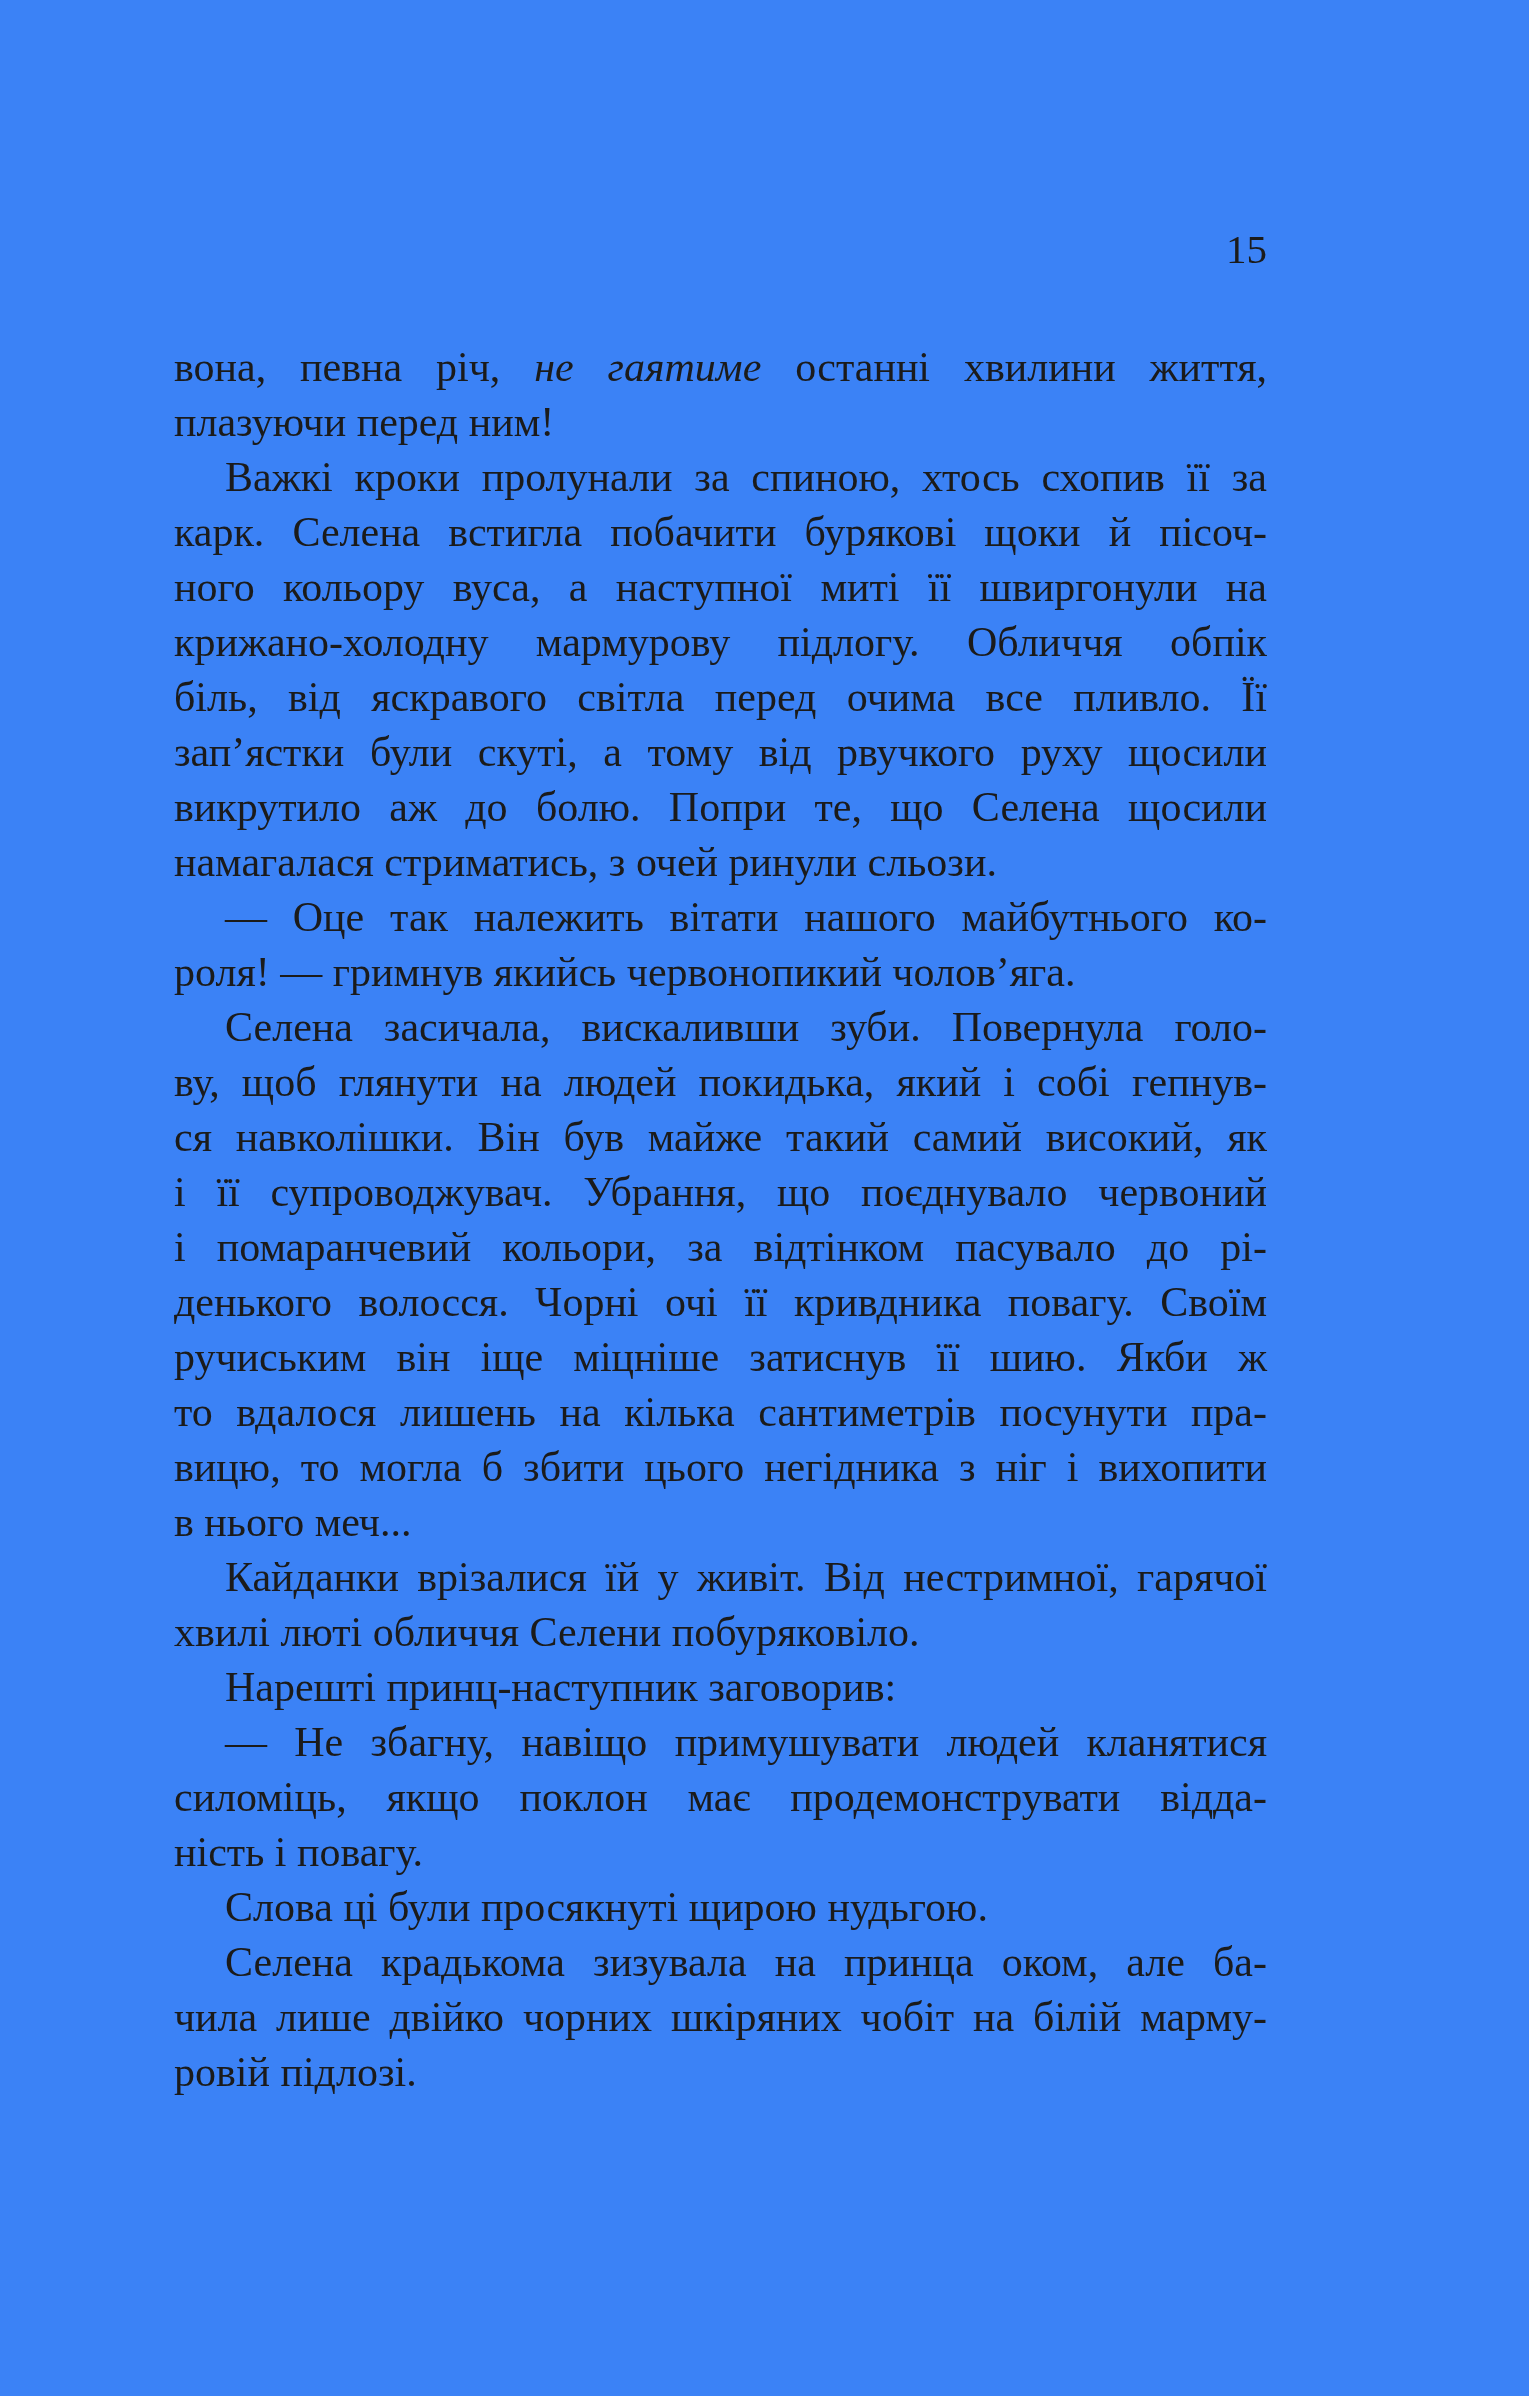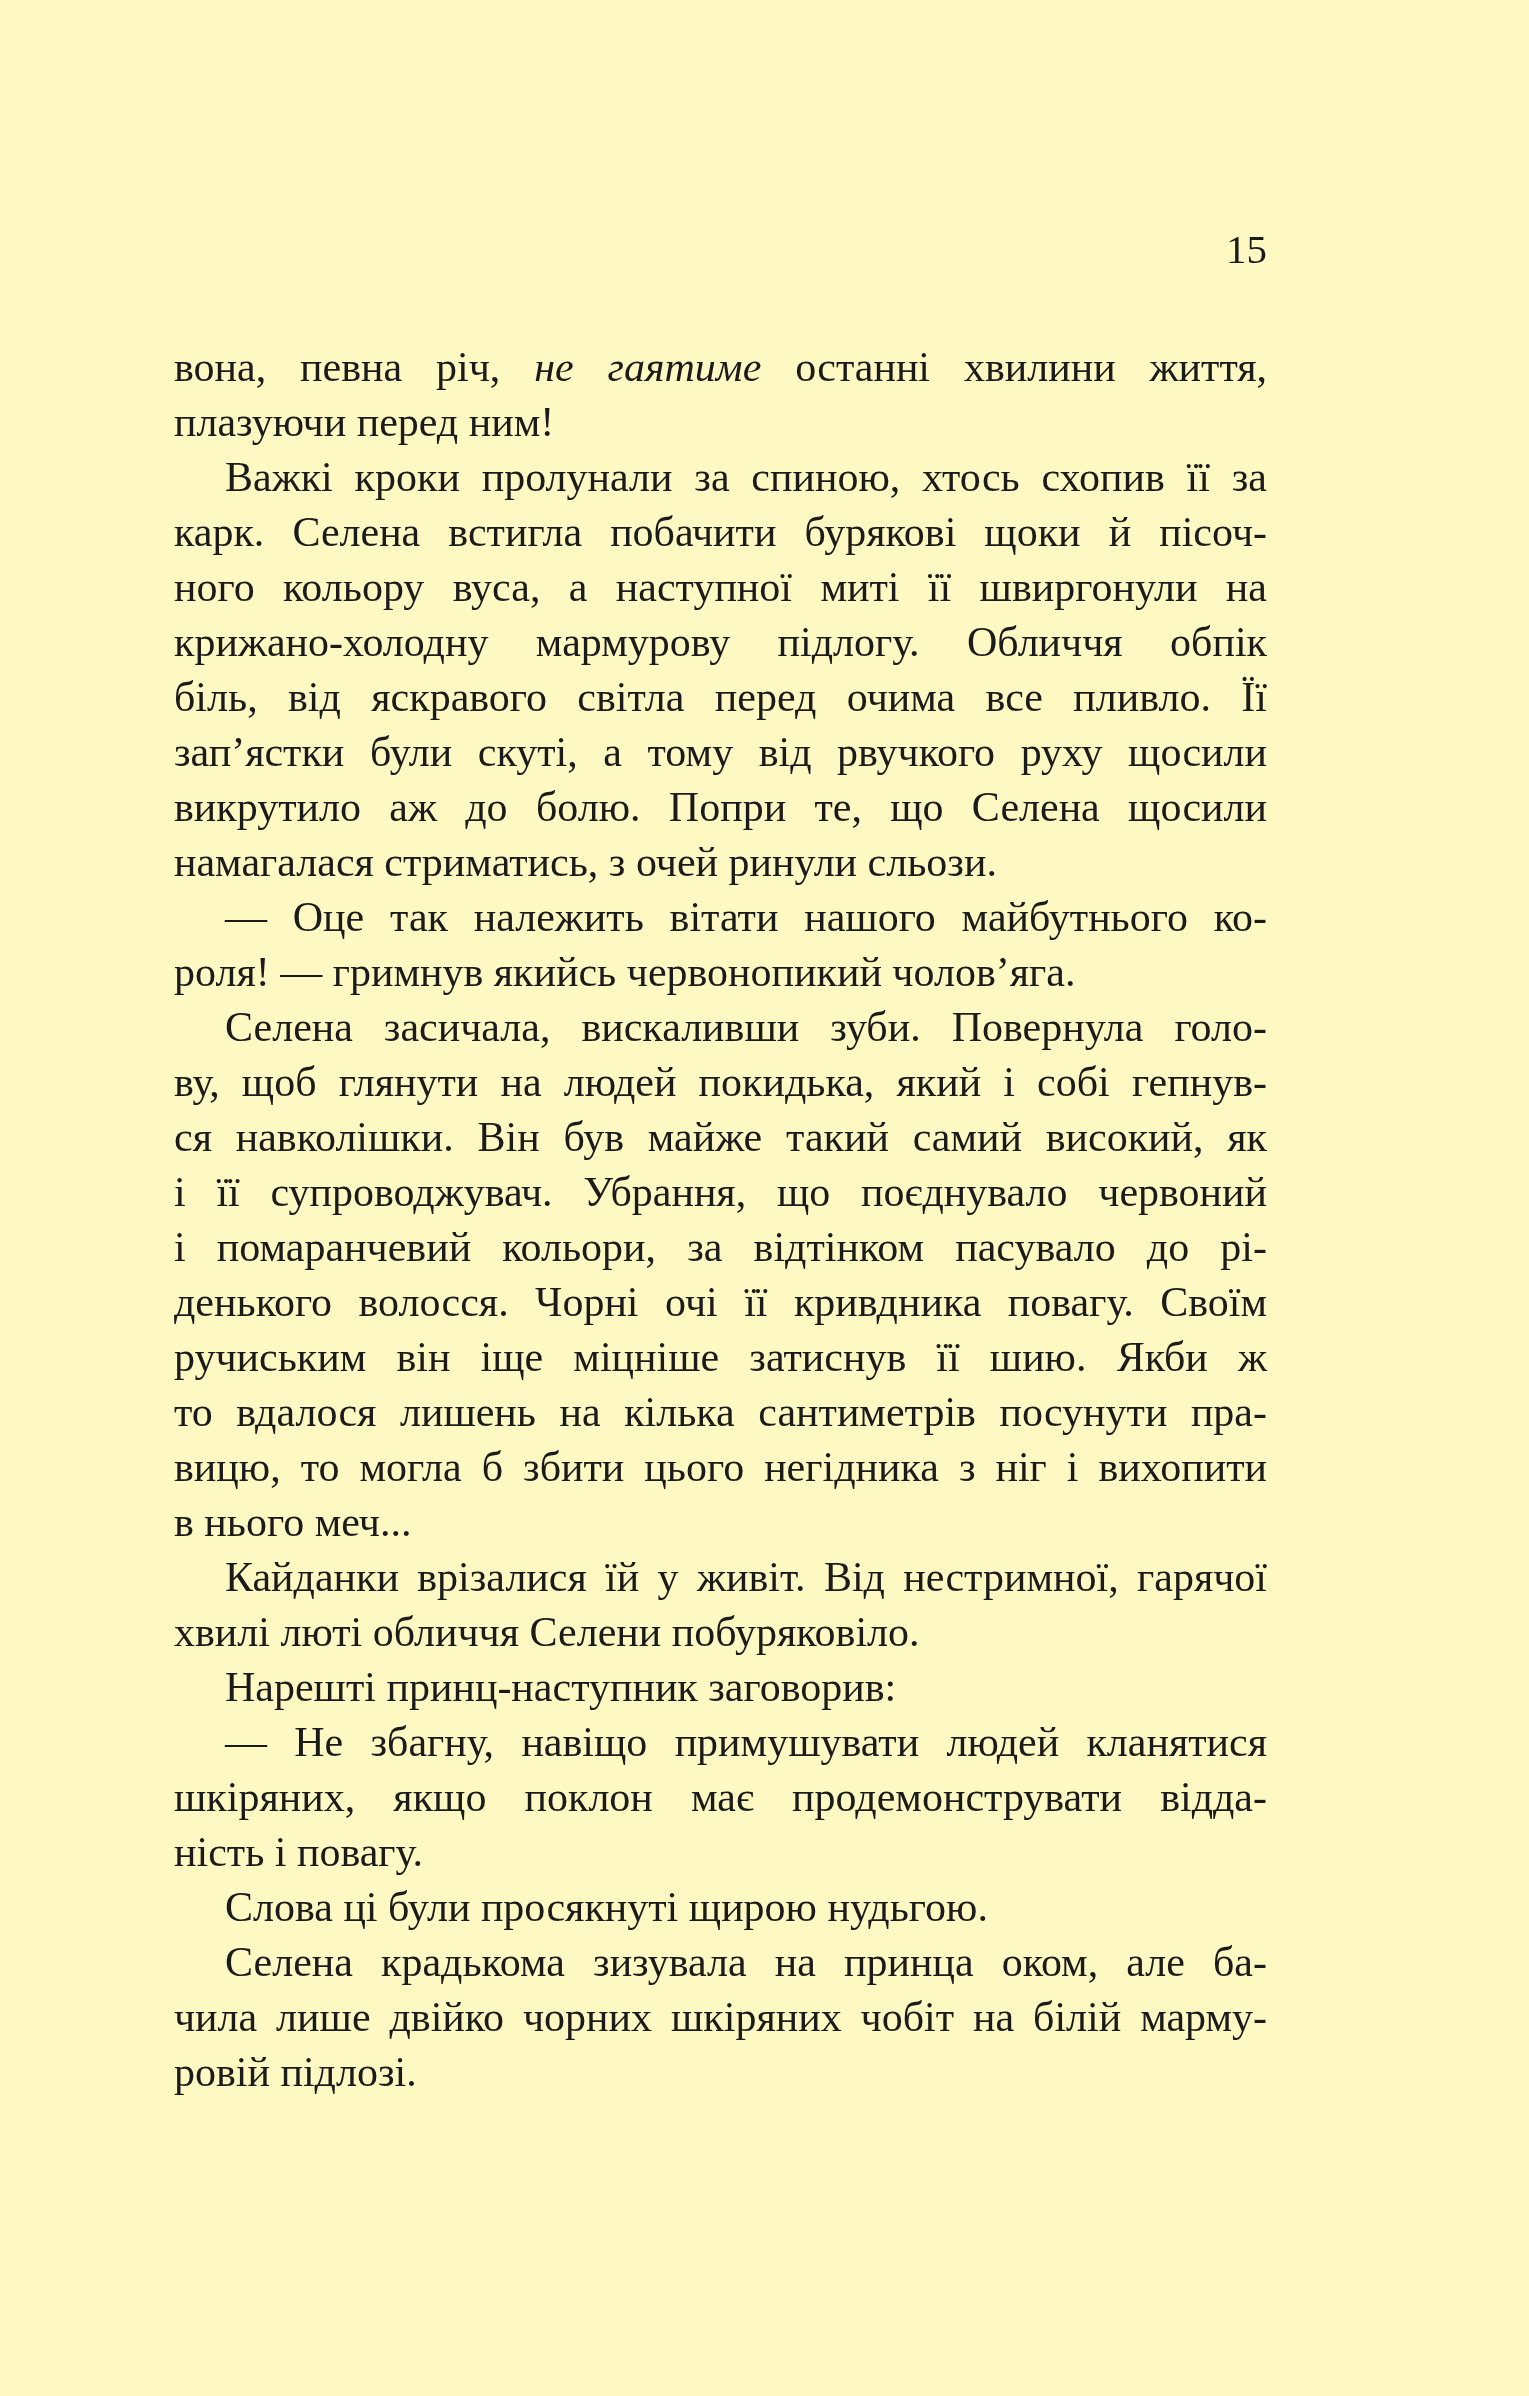--- a/index.html
+++ b/index.html
@@ -4,21 +4,21 @@
 <style>
   html, body {
     margin: 0;
     padding: 0;
     background: #ffffff;
   }
   .book-page {
     position: relative;
     width: 1529px;
     height: 2396px;
-    background: #fef9c3;
+    background: #3b82f6;
     font-family: "Liberation Serif", "DejaVu Serif", serif;
     color: #1b1b1b;
     overflow: hidden;
   }
   .page-number {
     position: absolute;
     top: 229px;
     left: 174px;
     width: 1093px;
     text-align: right;
@@ -94,21 +94,21 @@
       </div>
       <div class="paragraph">
         <div class="text-line first-line"><span>Кайданки врізалися їй у живіт. Від нестримної, гарячої</span></div>
         <div class="text-line last-line"><span>хвилі люті обличчя Селени побуряковіло.</span></div>
       </div>
       <div class="paragraph">
         <div class="text-line first-line last-line"><span>Нарешті принц-наступник заговорив:</span></div>
       </div>
       <div class="paragraph">
         <div class="text-line first-line"><span>— Не збагну, навіщо примушувати людей кланятися</span></div>
-        <div class="text-line"><span>шкіряних, якщо поклон має продемонструвати відда-</span></div>
+        <div class="text-line"><span>силоміць, якщо поклон має продемонструвати відда-</span></div>
         <div class="text-line last-line"><span>ність і повагу.</span></div>
       </div>
       <div class="paragraph">
         <div class="text-line first-line last-line"><span>Слова ці були просякнуті щирою нудьгою.</span></div>
       </div>
       <div class="paragraph">
         <div class="text-line first-line"><span>Селена крадькома зизувала на принца оком, але ба-</span></div>
         <div class="text-line"><span>чила лише двійко чорних шкіряних чобіт на білій марму-</span></div>
         <div class="text-line last-line"><span>ровій підлозі.</span></div>
       </div>

